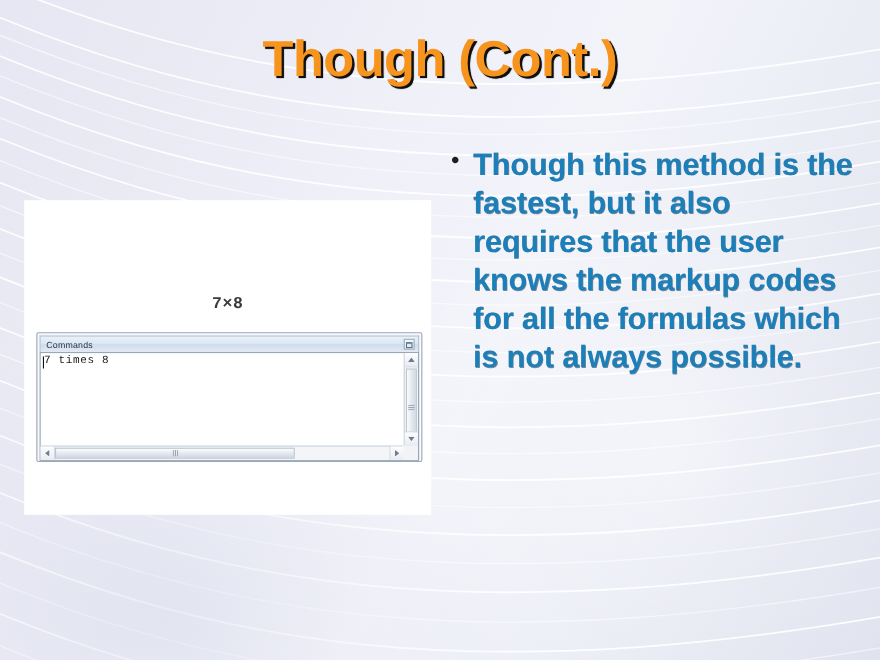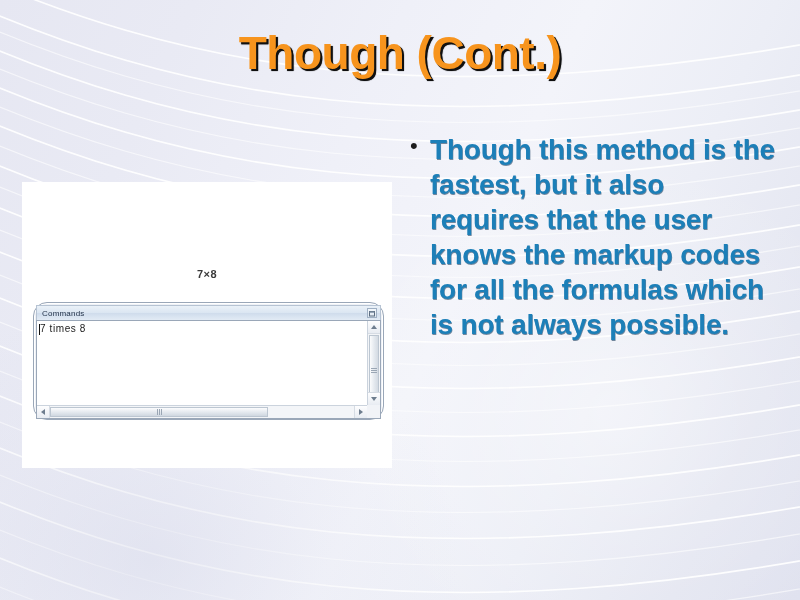--- a/index.html
+++ b/index.html
@@ -118,37 +118,37 @@
     width: 370px;
     height: 286px;
     background: #ffffff;
   }
   .shot-formula {
     position: absolute;
     left: 0;
     top: 86px;
     width: 370px;
     text-align: center;
-    font-family: Liberation Sans, sans-serif;
-    font-size: 11px;
+    font-family: Liberation Mono, monospace;
+    font-size: 15px;
     font-weight: bold;
     color: #3a3a3a;
     letter-spacing: 0.5px;
   }
 
   
   .cmd-panel {
     position: absolute;
     left: 11px;
     top: 120px;
     width: 351px;
     height: 118px;
     background: #eef1f6;
     border: 1px solid #9aa7b8;
-    border-radius: 14px;
+    border-radius: 2px;
     box-shadow: inset 0 0 0 1px #ffffff;
     box-sizing: border-box;
     padding: 2px;
   }
   .cmd-titlebar {
     position: relative;
     height: 15px;
     background: linear-gradient(to bottom, #eaf1f8 0%, #dbe6f2 48%, #cfdcec 52%, #e2ebf5 100%);
     border: 1px solid #b6c3d3;
     border-bottom: none;
@@ -182,21 +182,21 @@
     position: relative;
     height: 99px;
     background: #ffffff;
     border: 1px solid #9aa7b8;
     box-sizing: border-box;
   }
   .cmd-text {
     position: absolute;
     left: 3px;
     top: 2px;
-    font-family: Liberation Sans, sans-serif;
+    font-family: Liberation Mono, monospace;
     font-size: 10px;
     color: #1a1a1a;
     letter-spacing: 0.6px;
     white-space: pre;
   }
   .cmd-caret {
     position: absolute;
     left: 2px;
     top: 3px;
     width: 1px;

